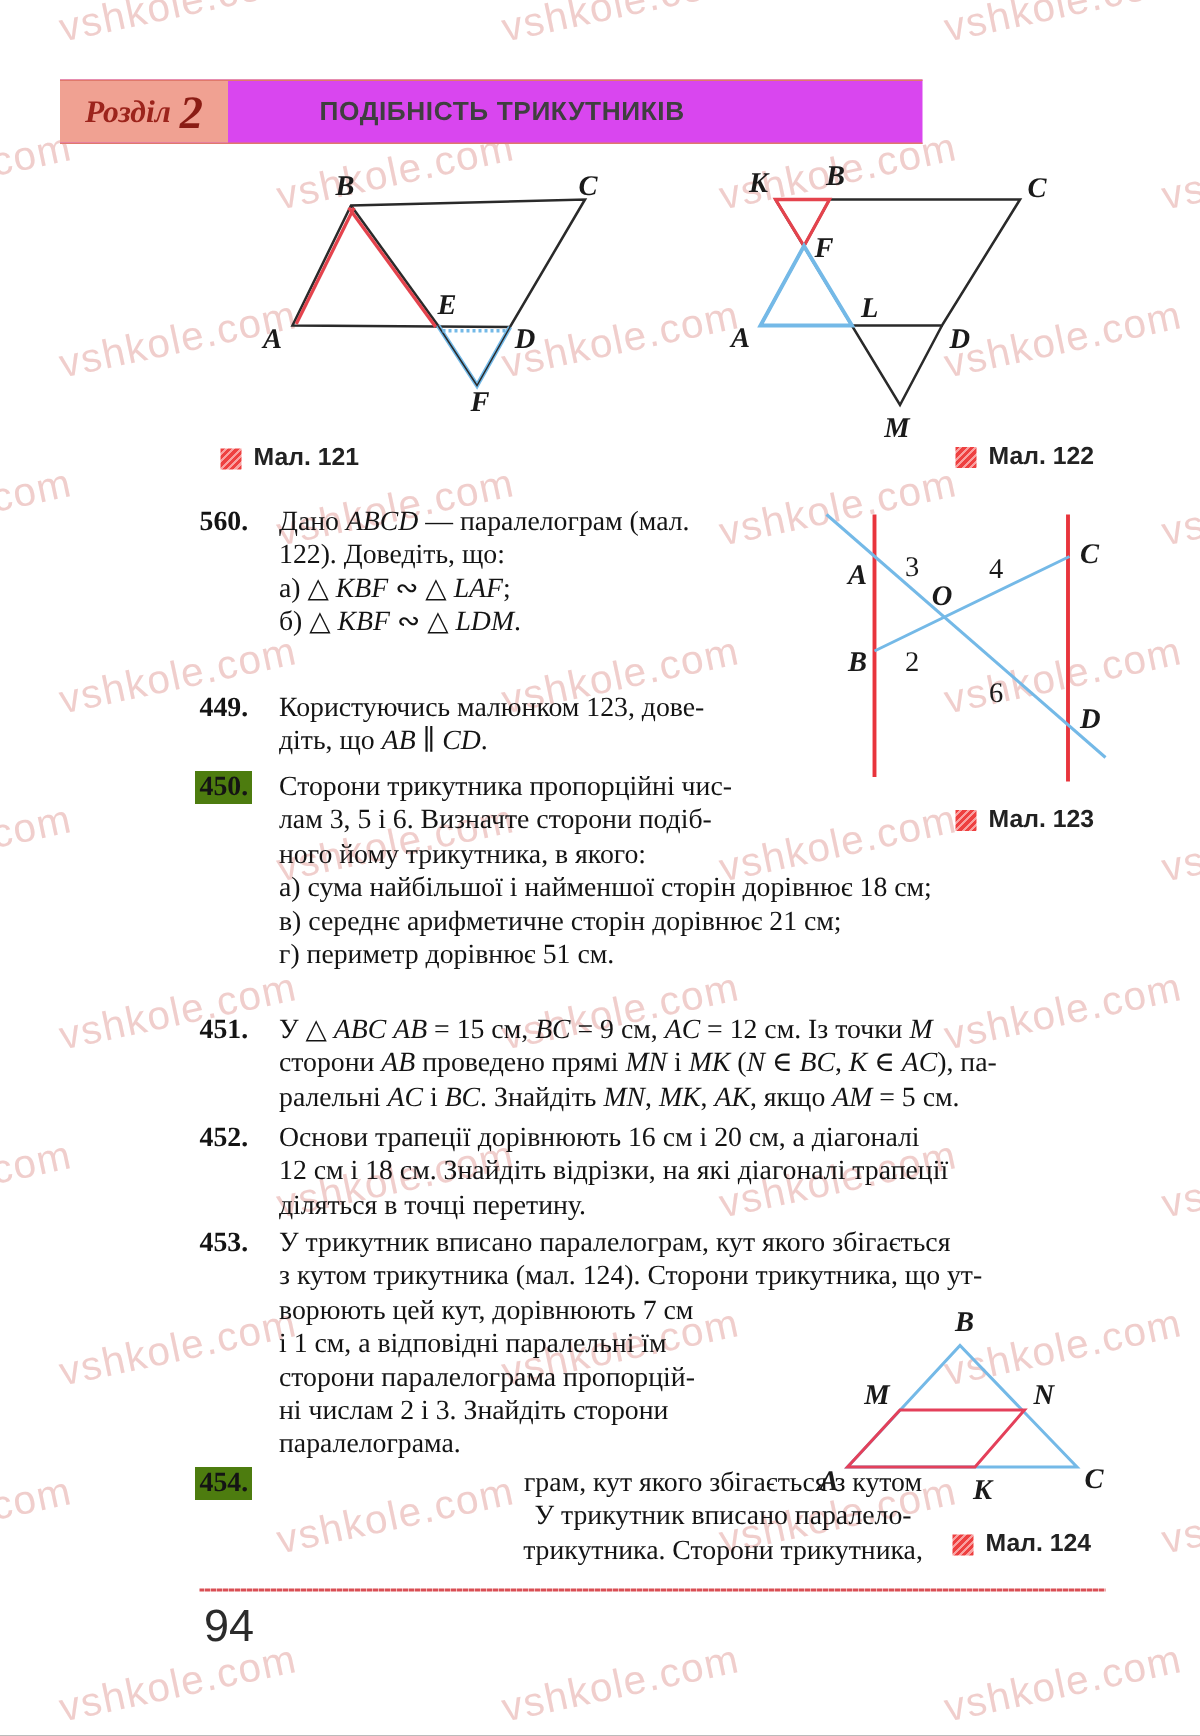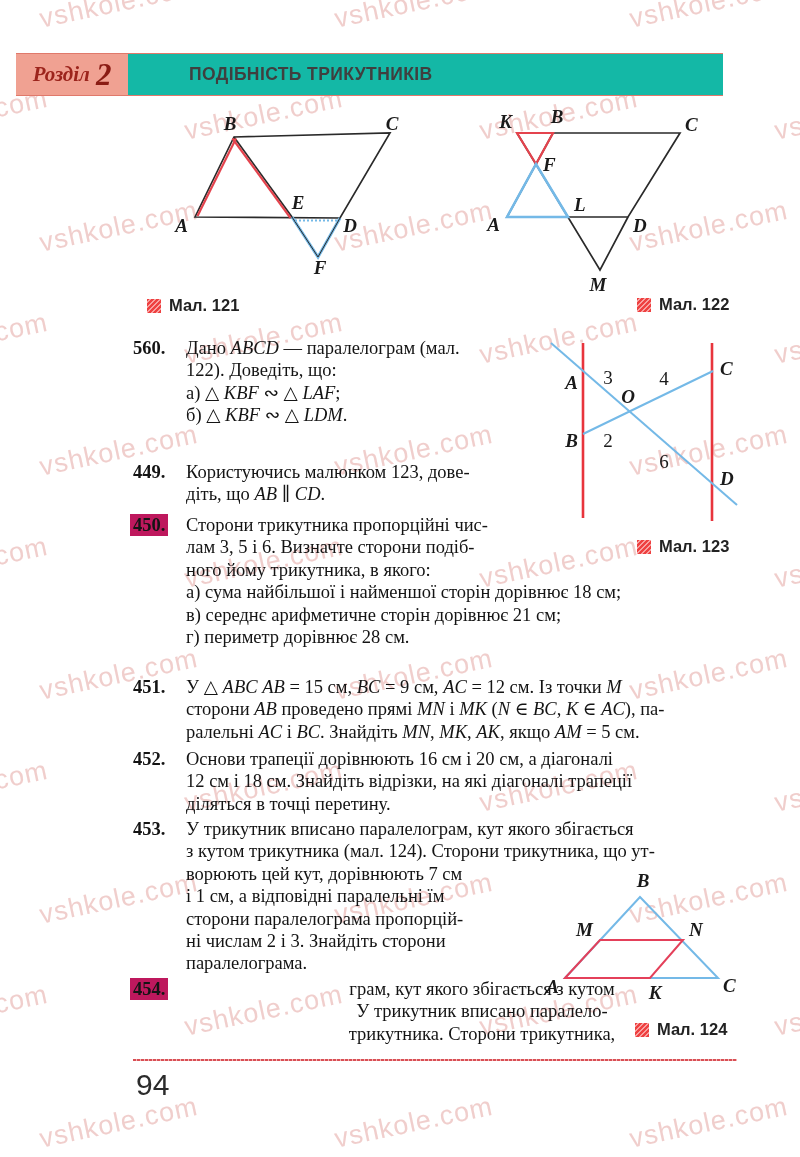--- a/index.html
+++ b/index.html
@@ -10,22 +10,22 @@
   }
   
   .wm{
     position:absolute;font-family:"Liberation Sans","DejaVu Sans",sans-serif;
     font-size:27px;color:#eec6c4;opacity:.85;letter-spacing:1px;
     transform:rotate(-12deg);transform-origin:left center;white-space:nowrap;
     pointer-events:none;user-select:none;
   }
   
   .band{
-    position:absolute;left:16px;top:53px;width:707px;height:41px;
-    background:#14b8a6;border-top:1px solid #e0796b;border-bottom:1px solid #e0796b;
+    position:absolute;left:40px;top:53px;width:575px;height:41px;
+    background:#d946ef;border-top:1px solid #e0796b;border-bottom:1px solid #e0796b;
     display:flex;align-items:center;
   }
   .band-left{
     position:absolute;left:0;top:0;bottom:0;width:112px;background:#f0a192;
     display:flex;align-items:center;justify-content:center;
   }
   .chapter-label{
     font-family:"Liberation Serif","DejaVu Serif",serif;font-style:italic;font-weight:bold;
     font-size:21px;color:#9c241c;
   }
@@ -50,21 +50,21 @@
   }
   .fig-icon{
     width:14px;height:14px;flex:0 0 14px;
     background:repeating-linear-gradient(135deg,#ee4040 0px,#ee4040 2px,#f9a0a0 2px,#f9a0a0 3.5px);
   }
   
   .problem{position:absolute;left:133px;width:645px;}
   .pnum{
     position:absolute;left:0;top:0;font-weight:bold;font-size:18.5px;line-height:22.4px;
   }
-  .pnum.hl{background:#be185d;padding:0 3px;margin-left:-3px;}
+  .pnum.hl{background:#4d7c0f;padding:0 3px;margin-left:-3px;}
   .plines{margin-left:53px;}
   .line{white-space:nowrap;font-size:18.5px;line-height:22.4px;}
   .line i{font-style:italic;}
   
   .foot-rule{
     position:absolute;left:133px;top:1059px;width:604px;height:2px;
     background:repeating-linear-gradient(90deg,#d94f55 0px,#d94f55 3px,#f2b6b4 3px,#f2b6b4 4px);
   }
   .page-number{
     position:absolute;left:136px;top:1068px;
@@ -230,21 +230,21 @@
         </div>
       </div>
       <div class="problem" style="top: 514px;">
         <span class="pnum hl">450.</span>
         <div class="plines">
           <div class="line">Сторони трикутника пропорційні чис-</div>
           <div class="line">лам 3, 5 і 6. Визначте сторони подіб-</div>
           <div class="line">ного йому трикутника, в якого:</div>
           <div class="line">а) сума найбільшої і найменшої сторін дорівнює 18 см;</div>
           <div class="line">в) середнє арифметичне сторін дорівнює 21 см;</div>
-          <div class="line">г) периметр дорівнює 28 см.</div>
+          <div class="line">г) периметр дорівнює 51 см.</div>
         </div>
       </div>
       <div class="problem" style="top: 676px;">
         <span class="pnum">451.</span>
         <div class="plines">
           <div class="line">У △ <i>ABC</i> <i>AB</i> = 15 см, <i>BC</i> = 9 см, <i>AC</i> = 12 см. Із точки <i>M</i></div>
           <div class="line">сторони <i>AB</i> проведено прямі <i>MN</i> і <i>MK</i> (<i>N</i> ∈ <i>BC</i>, <i>K</i> ∈ <i>AC</i>), па-</div>
           <div class="line">ралельні <i>AC</i> і <i>BC</i>. Знайдіть <i>MN</i>, <i>MK</i>, <i>AK</i>, якщо <i>AM</i> = 5 см.</div>
         </div>
       </div>

